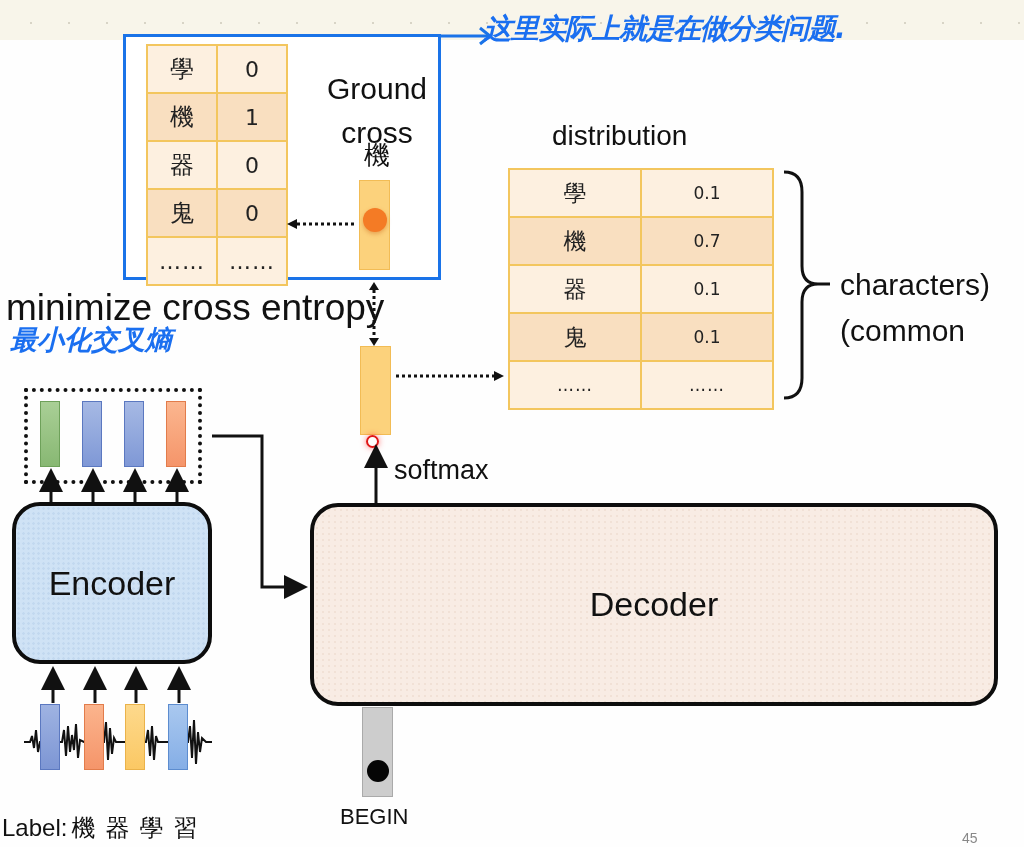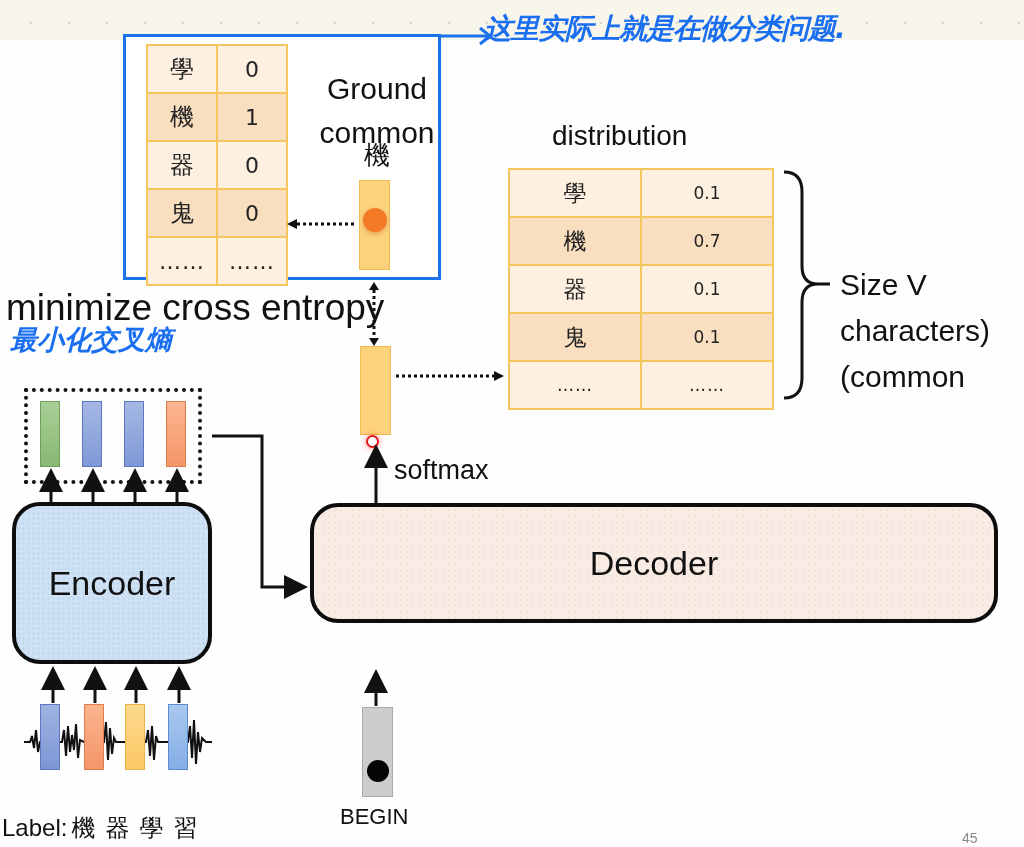--- a/index.html
+++ b/index.html
@@ -36,21 +36,21 @@
   .label-big { font-family: "Liberation Sans", sans-serif; font-size: 30px; margin-top: 24px; }
   .box {
     position: absolute; box-sizing: border-box; border: 4px solid #0d0d0d;
     border-radius: 28px; display: flex; align-items: center; justify-content: center;
     font-family: "Liberation Sans", sans-serif; font-size: 34px; color: #111;
   }
   .encoder { left: 12px; top: 502px; width: 200px; height: 162px;
     background: #cfe2f5;
     background-image: radial-gradient(#c2d8ef 1px, transparent 1.5px);
     background-size: 5px 5px; }
-  .decoder { left: 310px; top: 503px; width: 688px; height: 120px;
+  .decoder { left: 310px; top: 503px; width: 688px; height: 203px;
     background: #f8ece4;
     background-image: radial-gradient(#f1e1d6 1px, transparent 1.5px);
     background-size: 6px 6px; }
   .hand { color: #1a6ff0; font-family: "DejaVu Sans", sans-serif; font-weight: bold; font-style: italic; }
   .brace-text { font-family: "Liberation Sans", sans-serif; font-size: 30px; line-height: 46px; }
 </style>
 </head>
 <body>
 
 <div class="topband"></div>
@@ -80,21 +80,21 @@
         <td class="ch">鬼</td>
         <td>0</td>
       </tr>
   <tr>
         <td class="dots">……</td>
         <td class="dots">……</td>
       </tr>
 </tbody>
   </table>
 <div class="abs label-big" style="left:318px;top:48px;width:118px;text-align:center">Ground</div>
-<div class="abs label-big" style="left:318px;top:92px;width:118px;text-align:center">common</div>
+<div class="abs label-big" style="left:318px;top:92px;width:118px;text-align:center">cross</div>
 <div class="abs" style="left:318px;top:138px;width:118px;text-align:center;font-size:26px;font-family:'DejaVu Serif',serif">機</div>
 <div class="vec yellow-vec" style="left:359px;top:180px;width:31px;height:90px"></div>
 <div class="abs" style="left:363px;top:208px;width:24px;height:24px;border-radius:50%;background:#f47b25;box-shadow:0 2px 4px rgba(200,90,20,.4)"></div>
 <svg class="abs" style="left:285px;top:216px" width="75" height="16">
   <line x1="12" y1="8" x2="72" y2="8" stroke="#111" stroke-width="3" stroke-dasharray="3,3"></line>
   <path d="M2 8 L12 3 L12 13 Z" fill="#111"></path>
 </svg>
 
 <div class="abs" style="left:6px;top:287px;font-size:37px;font-family:'Liberation Sans',sans-serif">minimize cross entropy</div>
 <div class="abs hand" style="left:10px;top:322px;font-size:27px">最小化交叉熵</div>
@@ -135,21 +135,20 @@
         <td class="dots">……</td>
         <td class="dots">……</td>
       </tr>
 </tbody>
   </table>
 <svg class="abs" style="left:778px;top:168px" width="52" height="236">
   <path d="M6 4 Q24 4 24 24 L24 98 Q24 116 40 116 Q24 116 24 134 L24 210 Q24 230 6 230" stroke="#111" stroke-width="3" fill="none"></path>
   <line x1="40" y1="116" x2="52" y2="116" stroke="#111" stroke-width="3"></line>
 </svg>
 <div class="abs brace-text" style="left:840px;top:262px">
-  <div>Size V</div>
   <div>characters)</div>
   <div>(common</div>
 </div>
 
 <div class="abs" style="left:24px;top:388px;width:178px;height:96px;border:4px dotted #111;box-sizing:border-box"></div>
 <div class="vec" style="left:40px;top:401px;width:20px;height:66px;background:linear-gradient(#a9cf96,#88b873);border:1px solid #6ea15a"></div>
 <div class="vec" style="left:82px;top:401px;width:20px;height:66px;background:linear-gradient(#a6b9e4,#7f98d6);border:1px solid #5b78c0"></div>
 <div class="vec" style="left:124px;top:401px;width:20px;height:66px;background:linear-gradient(#a6b9e4,#7f98d6);border:1px solid #5b78c0"></div>
 <div class="vec" style="left:166px;top:401px;width:20px;height:66px;background:linear-gradient(#fbb68f,#f5956a);border:1px solid #e27c4b"></div>
 

